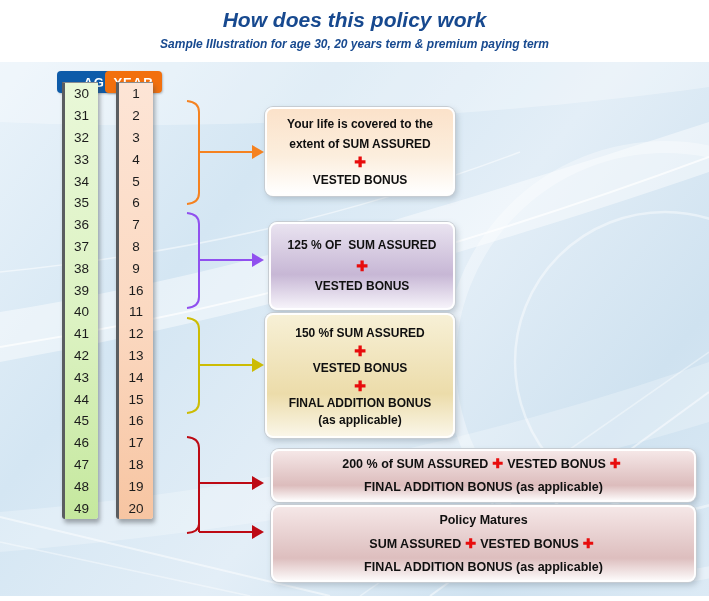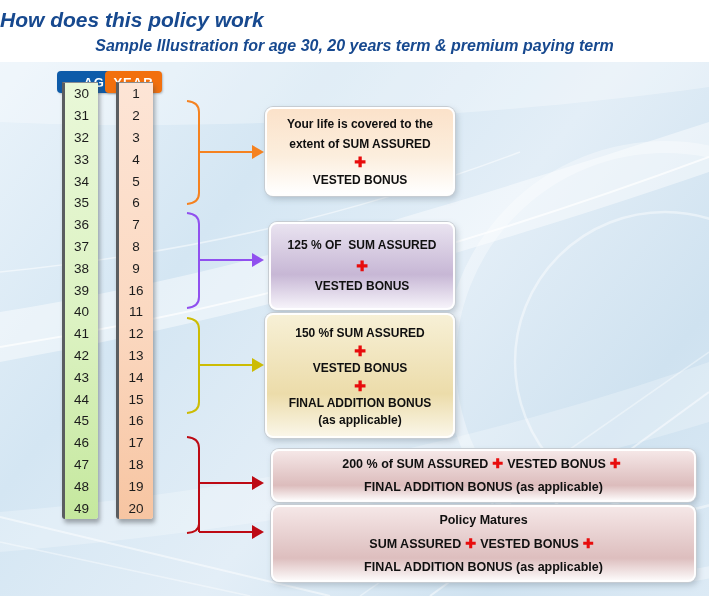--- a/index.html
+++ b/index.html
@@ -1,26 +1,26 @@
 <!DOCTYPE html>
 <html><head>
 <meta charset="utf-8">
 <style>
   html,body{margin:0;padding:0;background:#fff;}
   #page{
     position:relative;width:709px;height:601px;overflow:hidden;
     font-family:"Liberation Sans", sans-serif;background:#fff;
   }
   .title{
-    position:absolute;top:8px;left:0;width:709px;
+    position:absolute;top:8px;left:0;width:709px;text-align:center;
     font-size:21px;font-weight:bold;font-style:italic;color:#17498f;
   }
   .subtitle{
     position:absolute;top:37px;left:0;width:709px;text-align:center;
-    font-size:16px;font-weight:bold;font-style:italic;color:#1d5394;
+    font-size:12px;font-weight:bold;font-style:italic;color:#1d5394;
   }
   .panel{
     position:absolute;left:0;top:62px;width:709px;height:534px;
     background:linear-gradient(128deg,#eaf3fa 0%,#d4e6f3 30%,#e3eef7 55%,#cfe2f0 80%,#dceaf5 100%);
   }
   .deco{position:absolute;left:0;top:62px;width:709px;height:534px;pointer-events:none;}
   .badge{
     position:absolute;height:22px;border-radius:4px;color:#fff;
     font-size:13px;font-weight:bold;letter-spacing:1px;
     display:flex;align-items:center;justify-content:center;

